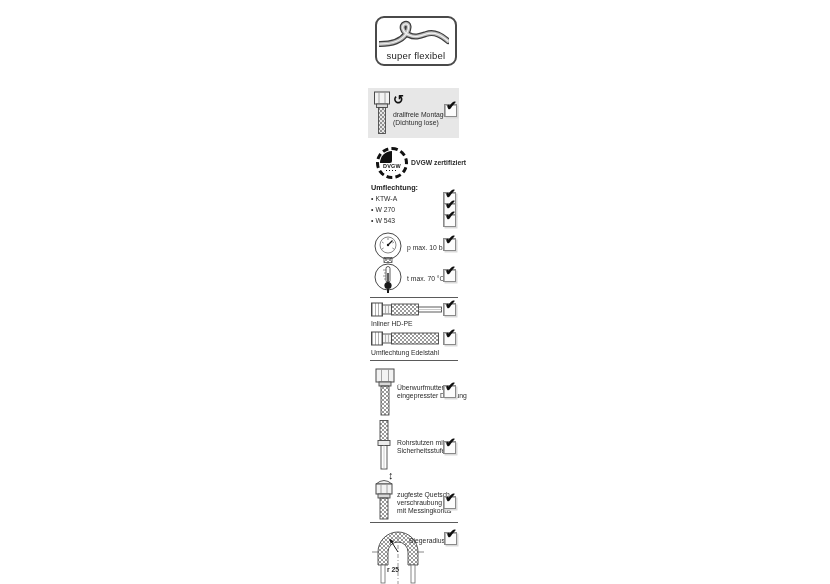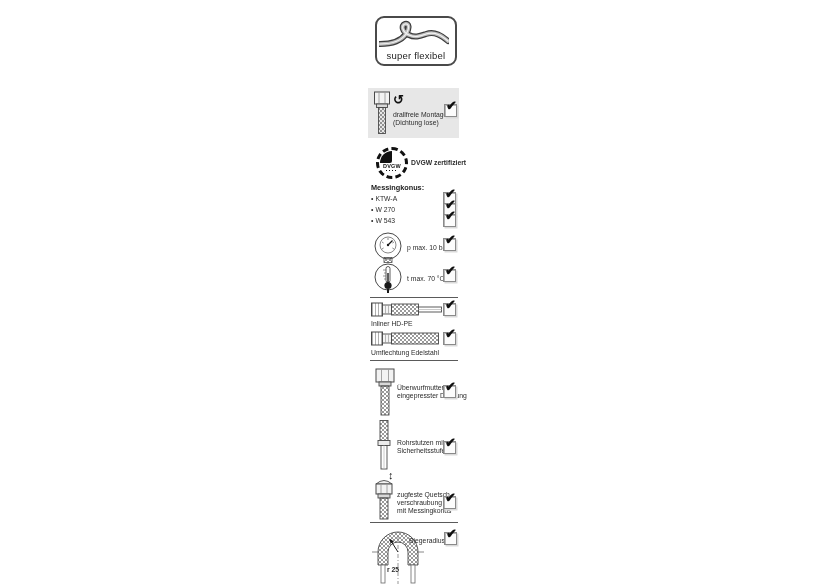--- a/index.html
+++ b/index.html
@@ -90,21 +90,21 @@
 
   <div class="dvgw-badge">
     <div class="inner">
       <div class="quarter"></div>
       <div class="word">DVGW</div>
       <div class="dotline"></div>
     </div>
   </div>
   <div class="txt bold" style="left:411px;top:151px;">DVGW zertifiziert</div>
 
-  <div class="title" style="left:371px;top:175px;">Messingkonus:</div>
+  <div class="title" style="left:371px;top:175px;">Umflechtung:</div>
 
   <div class="bullet-row" style="left:371px;top:187px;">
     <span class="b">•</span><span>KTW-A</span>
   </div>
   <div class="cb" style="left:443px;top:184px;">
     <span class="check">✔</span>
   </div>
 
   <div class="bullet-row" style="left:371px;top:198px;">
     <span class="b">•</span><span>W 270</span>

